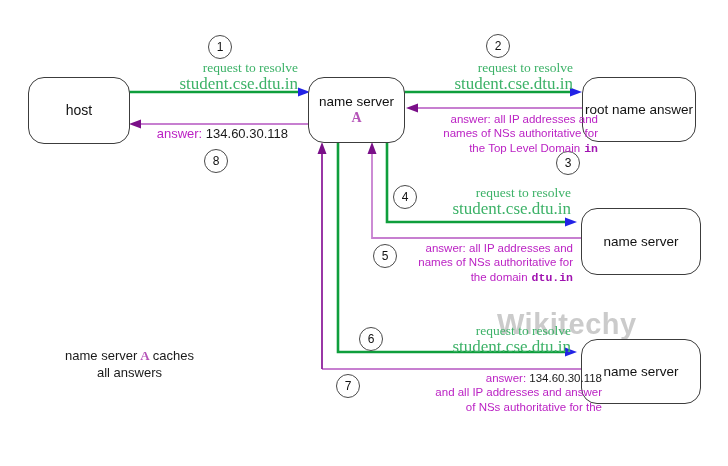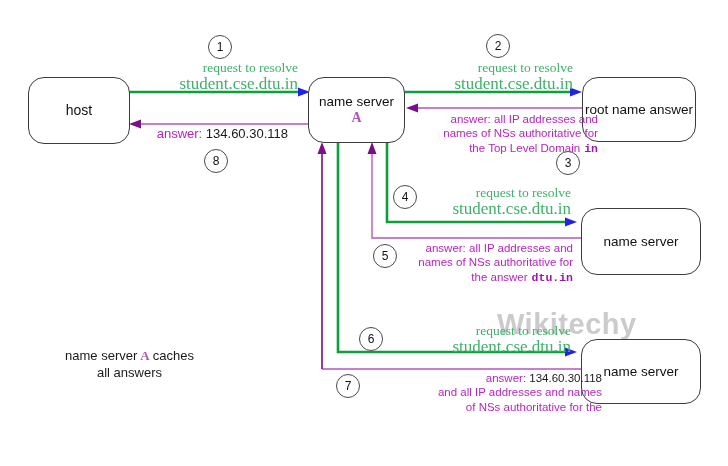--- a/index.html
+++ b/index.html
@@ -246,30 +246,30 @@
     <div>names of NSs authoritative for</div>
     <div>
       <span>the Top Level Domain</span><span class="dom">in</span>
     </div>
   </div>
 
   <div class="ans" style="left:388px;top:241px;width:185px;">
     <div>answer: all IP addresses and</div>
     <div>names of NSs authoritative for</div>
     <div>
-      <span>the answer</span><span class="dom">dtu.in</span>
+      <span>the domain</span><span class="dom">dtu.in</span>
     </div>
   </div>
 
   <div class="ans" style="left:412px;top:371px;width:190px;">
     <div>
       <span>answer:</span>
       <span class="ip">134.60.30.118</span>
     </div>
-    <div>and all IP addresses and names</div>
+    <div>and all IP addresses and answer</div>
     <div>of NSs authoritative for the</div>
   </div>
 
   <div class="caption">
     <div>
       <span>name server</span><span class="emph">A</span><span>caches</span>
     </div>
     <div>all answers</div>
   </div>
 

